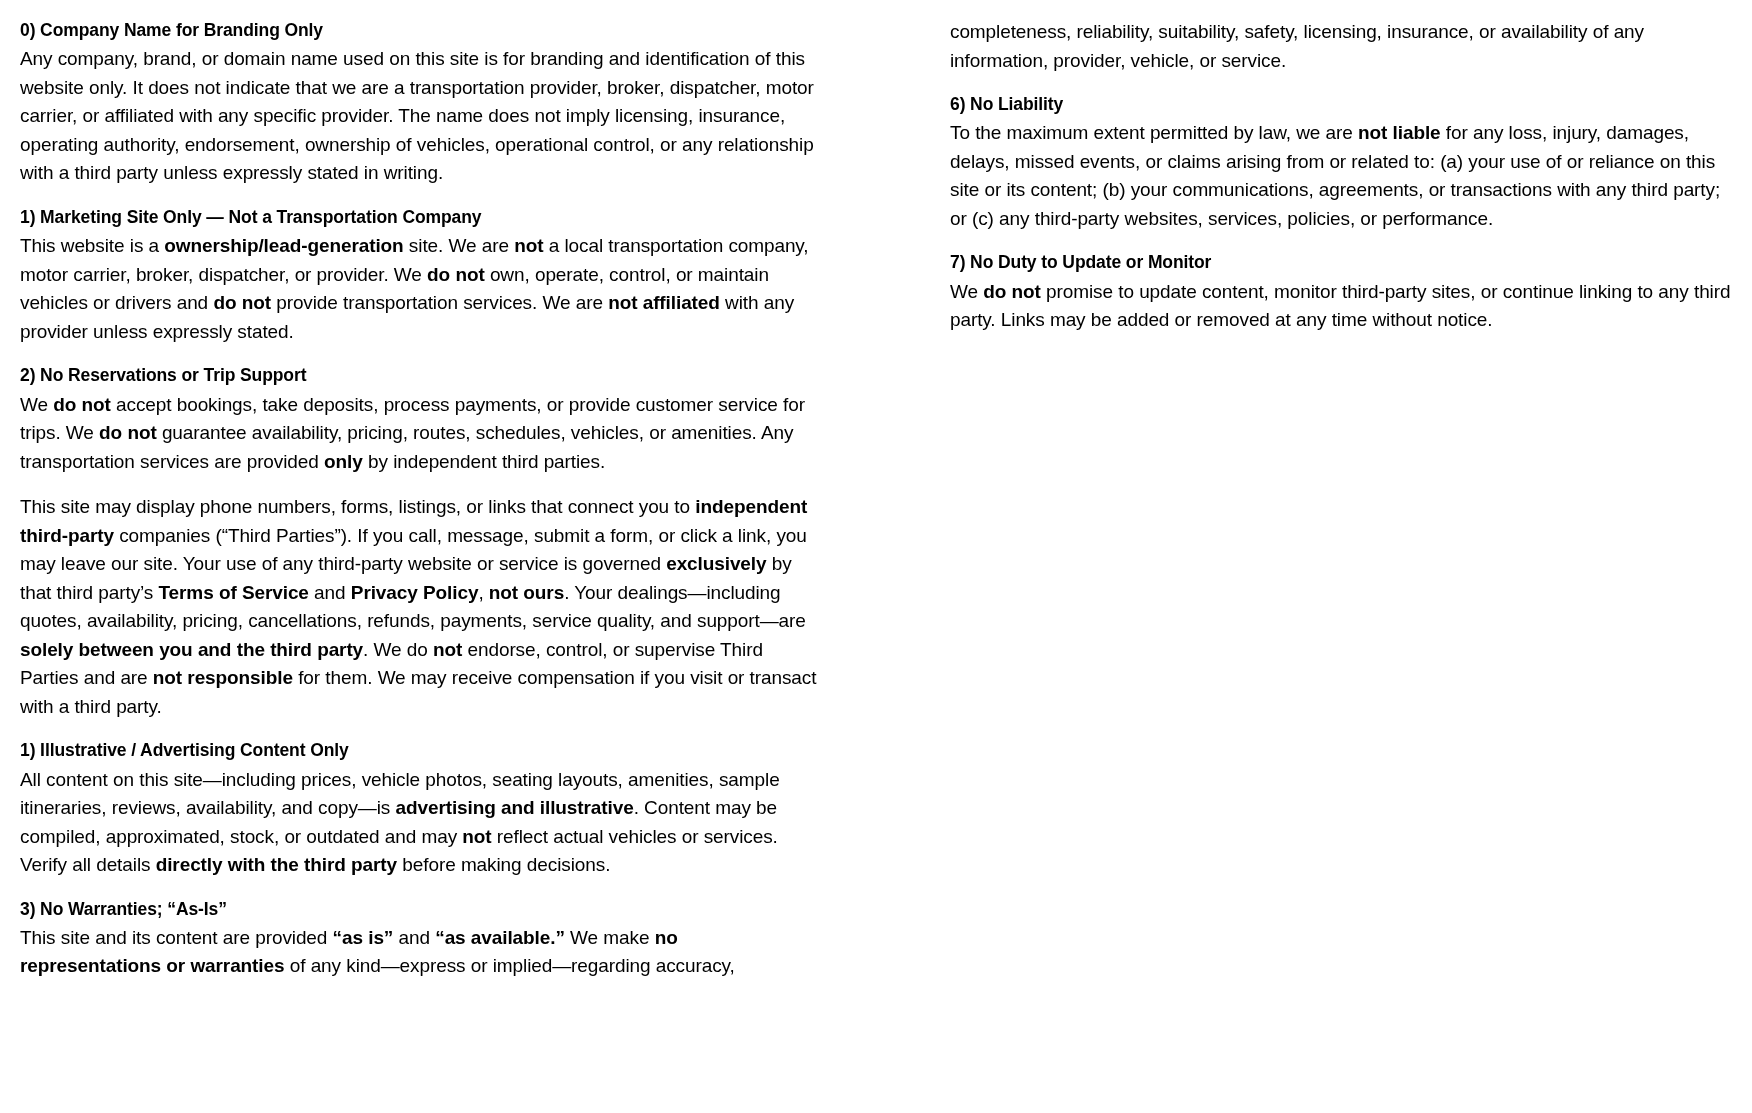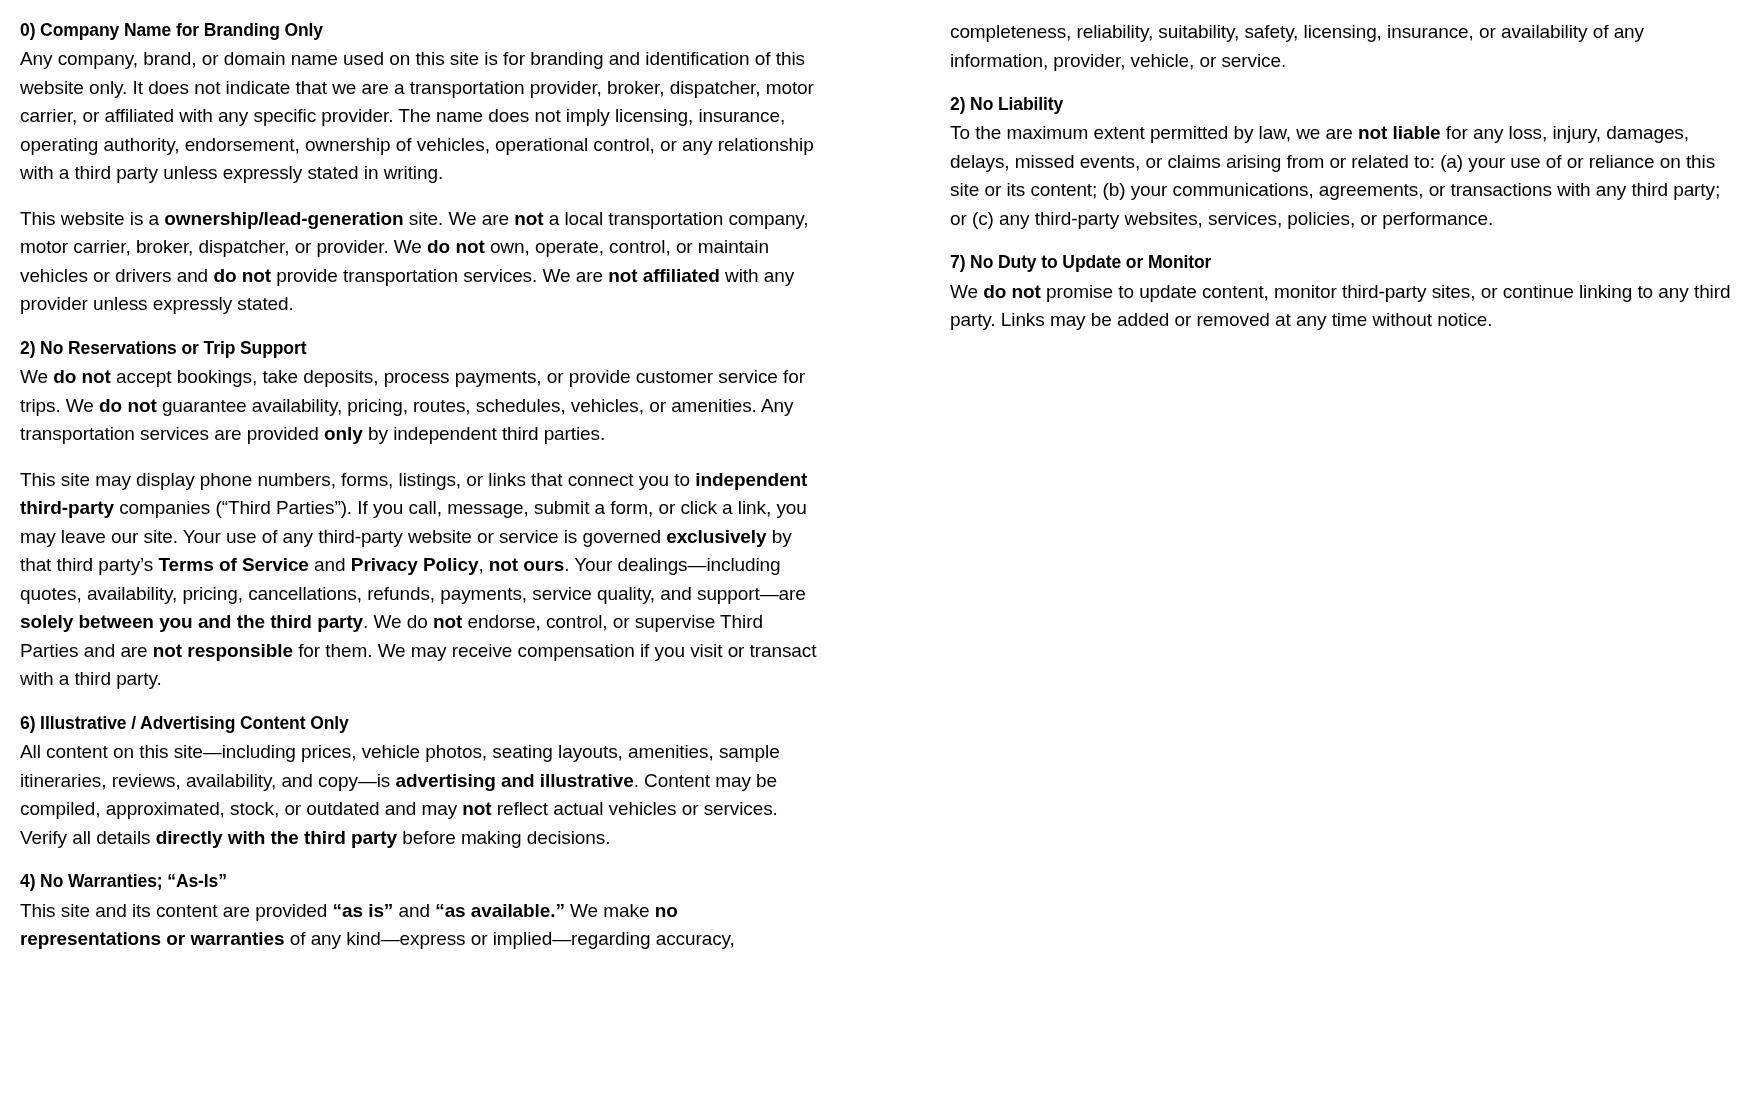--- a/index.html
+++ b/index.html
@@ -78,54 +78,55 @@
   <div class="columns">
 
     <div class="col col-left">
 
       <div class="section">
         <h2 class="heading">0) Company Name for Branding Only</h2>
         <p class="body-text">Any company, brand, or domain name used on this site is for branding and identification of this website only. It does not indicate that we are a transportation provider, broker, dispatcher, motor carrier, or affiliated with any specific provider. The name does not imply licensing, insurance, operating authority, endorsement, ownership of vehicles, operational control, or any relationship with a third party unless expressly stated in writing.</p>
       </div>
 
       <div class="section">
+        <h2 class="heading">1) Marketing Site Only — Not a Transportation Company</h2>
         <p class="body-text"> This website is a <b>ownership/lead-generation</b> site. We are <b>not</b> a local transportation company, motor carrier, broker, dispatcher, or provider. We <b>do not</b> own, operate, control, or maintain vehicles or drivers and <b>do not</b> provide transportation services. We are <b>not affiliated</b> with any provider unless expressly stated.</p>
       </div>
 
       <div class="section">
         <h2 class="heading">2) No Reservations or Trip Support</h2>
         <p class="body-text"> We <b>do not</b> accept bookings, take deposits, process payments, or provide customer service for trips. We <b>do not</b> guarantee availability, pricing, routes, schedules, vehicles, or amenities. Any transportation services are provided <b>only</b> by independent third parties.</p>
       </div>
 
       <div class="section">
         <p class="body-text"> This site may display phone numbers, forms, listings, or links that connect you to <b>independent third-party</b> companies (“Third Parties”). If you call, message, submit a form, or click a link, you may leave our site. Your use of any third-party website or service is governed <b>exclusively</b> by that third party’s <b>Terms of Service</b> and <b>Privacy Policy</b>, <b>not ours</b>. Your dealings—including quotes, availability, pricing, cancellations, refunds, payments, service quality, and support—are <b>solely between you and the third party</b>. We do <b>not</b> endorse, control, or supervise Third Parties and are <b>not responsible</b> for them. We may receive compensation if you visit or transact with a third party.</p>
       </div>
 
       <div class="section">
-        <h2 class="heading">6) Illustrative / Advertising Content Only</h2>
+        <h2 class="heading">1) Illustrative / Advertising Content Only</h2>
         <p class="body-text"> All content on this site—including prices, vehicle photos, seating layouts, amenities, sample itineraries, reviews, availability, and copy—is <b>advertising and illustrative</b>. Content may be compiled, approximated, stock, or outdated and may <b>not</b> reflect actual vehicles or services. Verify all details <b>directly with the third party</b> before making decisions.</p>
       </div>
 
       <div class="section">
-        <h2 class="heading">4) No Warranties; “As-Is”</h2>
+        <h2 class="heading">3) No Warranties; “As-Is”</h2>
         <p class="body-text"> This site and its content are provided <b>“as is”</b> and <b>“as available.”</b> We make <b>no representations or warranties</b> of any kind—express or implied—regarding accuracy,</p>
       </div>
 
     </div>
 
     <div class="col col-gap"></div>
 
     <div class="col col-right">
 
       <div class="section">
         <p class="body-text cont-para">completeness, reliability, suitability, safety, licensing, insurance, or availability of any information, provider, vehicle, or service.</p>
       </div>
 
       <div class="section">
-        <h2 class="heading">2) No Liability</h2>
+        <h2 class="heading">6) No Liability</h2>
         <p class="body-text"> To the maximum extent permitted by law, we are <b>not liable</b> for any loss, injury, damages, delays, missed events, or claims arising from or related to: (a) your use of or reliance on this site or its content; (b) your communications, agreements, or transactions with any third party; or (c) any third-party websites, services, policies, or performance.</p>
       </div>
 
       <div class="section">
         <h2 class="heading">7) No Duty to Update or Monitor</h2>
         <p class="body-text"> We <b>do not</b> promise to update content, monitor third-party sites, or continue linking to any third party. Links may be added or removed at any time without notice.</p>
       </div>
 
     </div>
 

